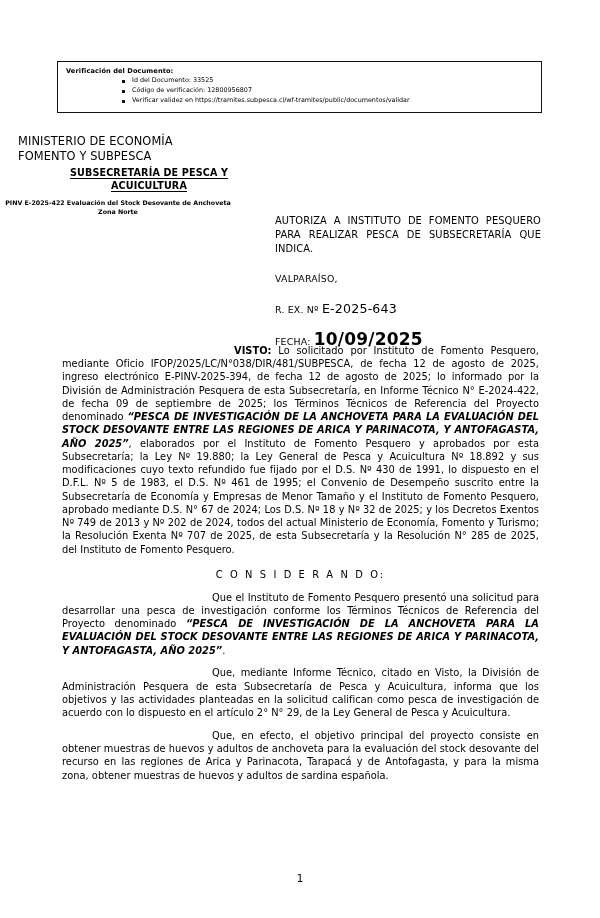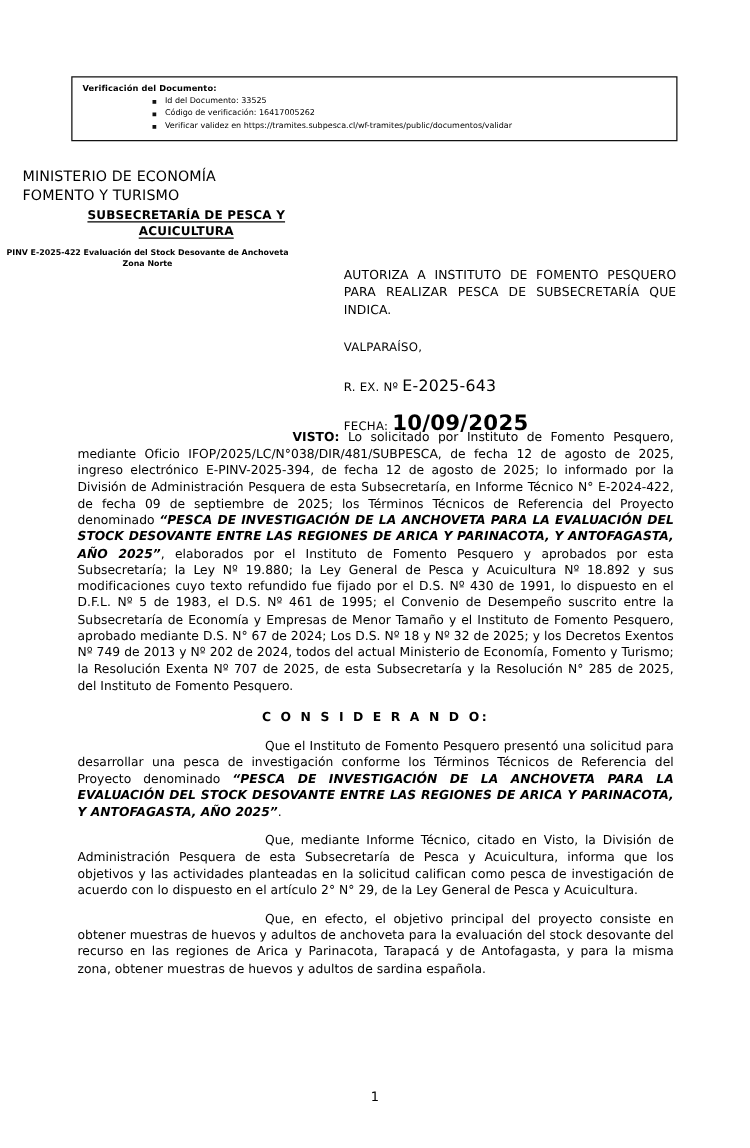--- a/index.html
+++ b/index.html
@@ -166,21 +166,21 @@
   }
   .indent-lg {
     text-indent: 172px;
   }
   .b { font-weight: bold; }
   .bi { font-weight: bold; font-style: italic; }
 
   .centered-head {
     text-align: center;
     font-size: 9.9px;
-    font-weight: bold;
+    font-weight: normal;
     letter-spacing: 2.1px;
     margin: 13px 0 11px 0;
   }
 
   
   .page-number {
     position: absolute;
     left: 0;
     top: 872px;
     width: 600px;
@@ -190,28 +190,28 @@
 </style>
 </head>
 <body>
 
 <div class="page">
 
   <div class="verif-box">
     <div class="verif-title">Verificación del Documento:</div>
     <ul class="verif-list">
       <li>Id del Documento: 33525</li>
-      <li>Código de verificación: 16417005262</li>
+      <li>Código de verificación: 12800956807</li>
       <li>Verificar validez en https://tramites.subpesca.cl/wf-tramites/public/documentos/validar</li>
     </ul>
   </div>
 
   <div class="ministry">
     <div>MINISTERIO DE ECONOMÍA</div>
-    <div>FOMENTO Y TURISMO</div>
+    <div>FOMENTO Y SUBPESCA</div>
   </div>
 
   <div class="subsec">
     <div><span>SUBSECRETARÍA DE PESCA Y</span></div>
     <div><span>ACUICULTURA</span></div>
   </div>
 
   <div class="project-ref">PINV E-2025-422 Evaluación del Stock Desovante de Anchoveta Zona Norte</div>
 
   <div class="head-right">

